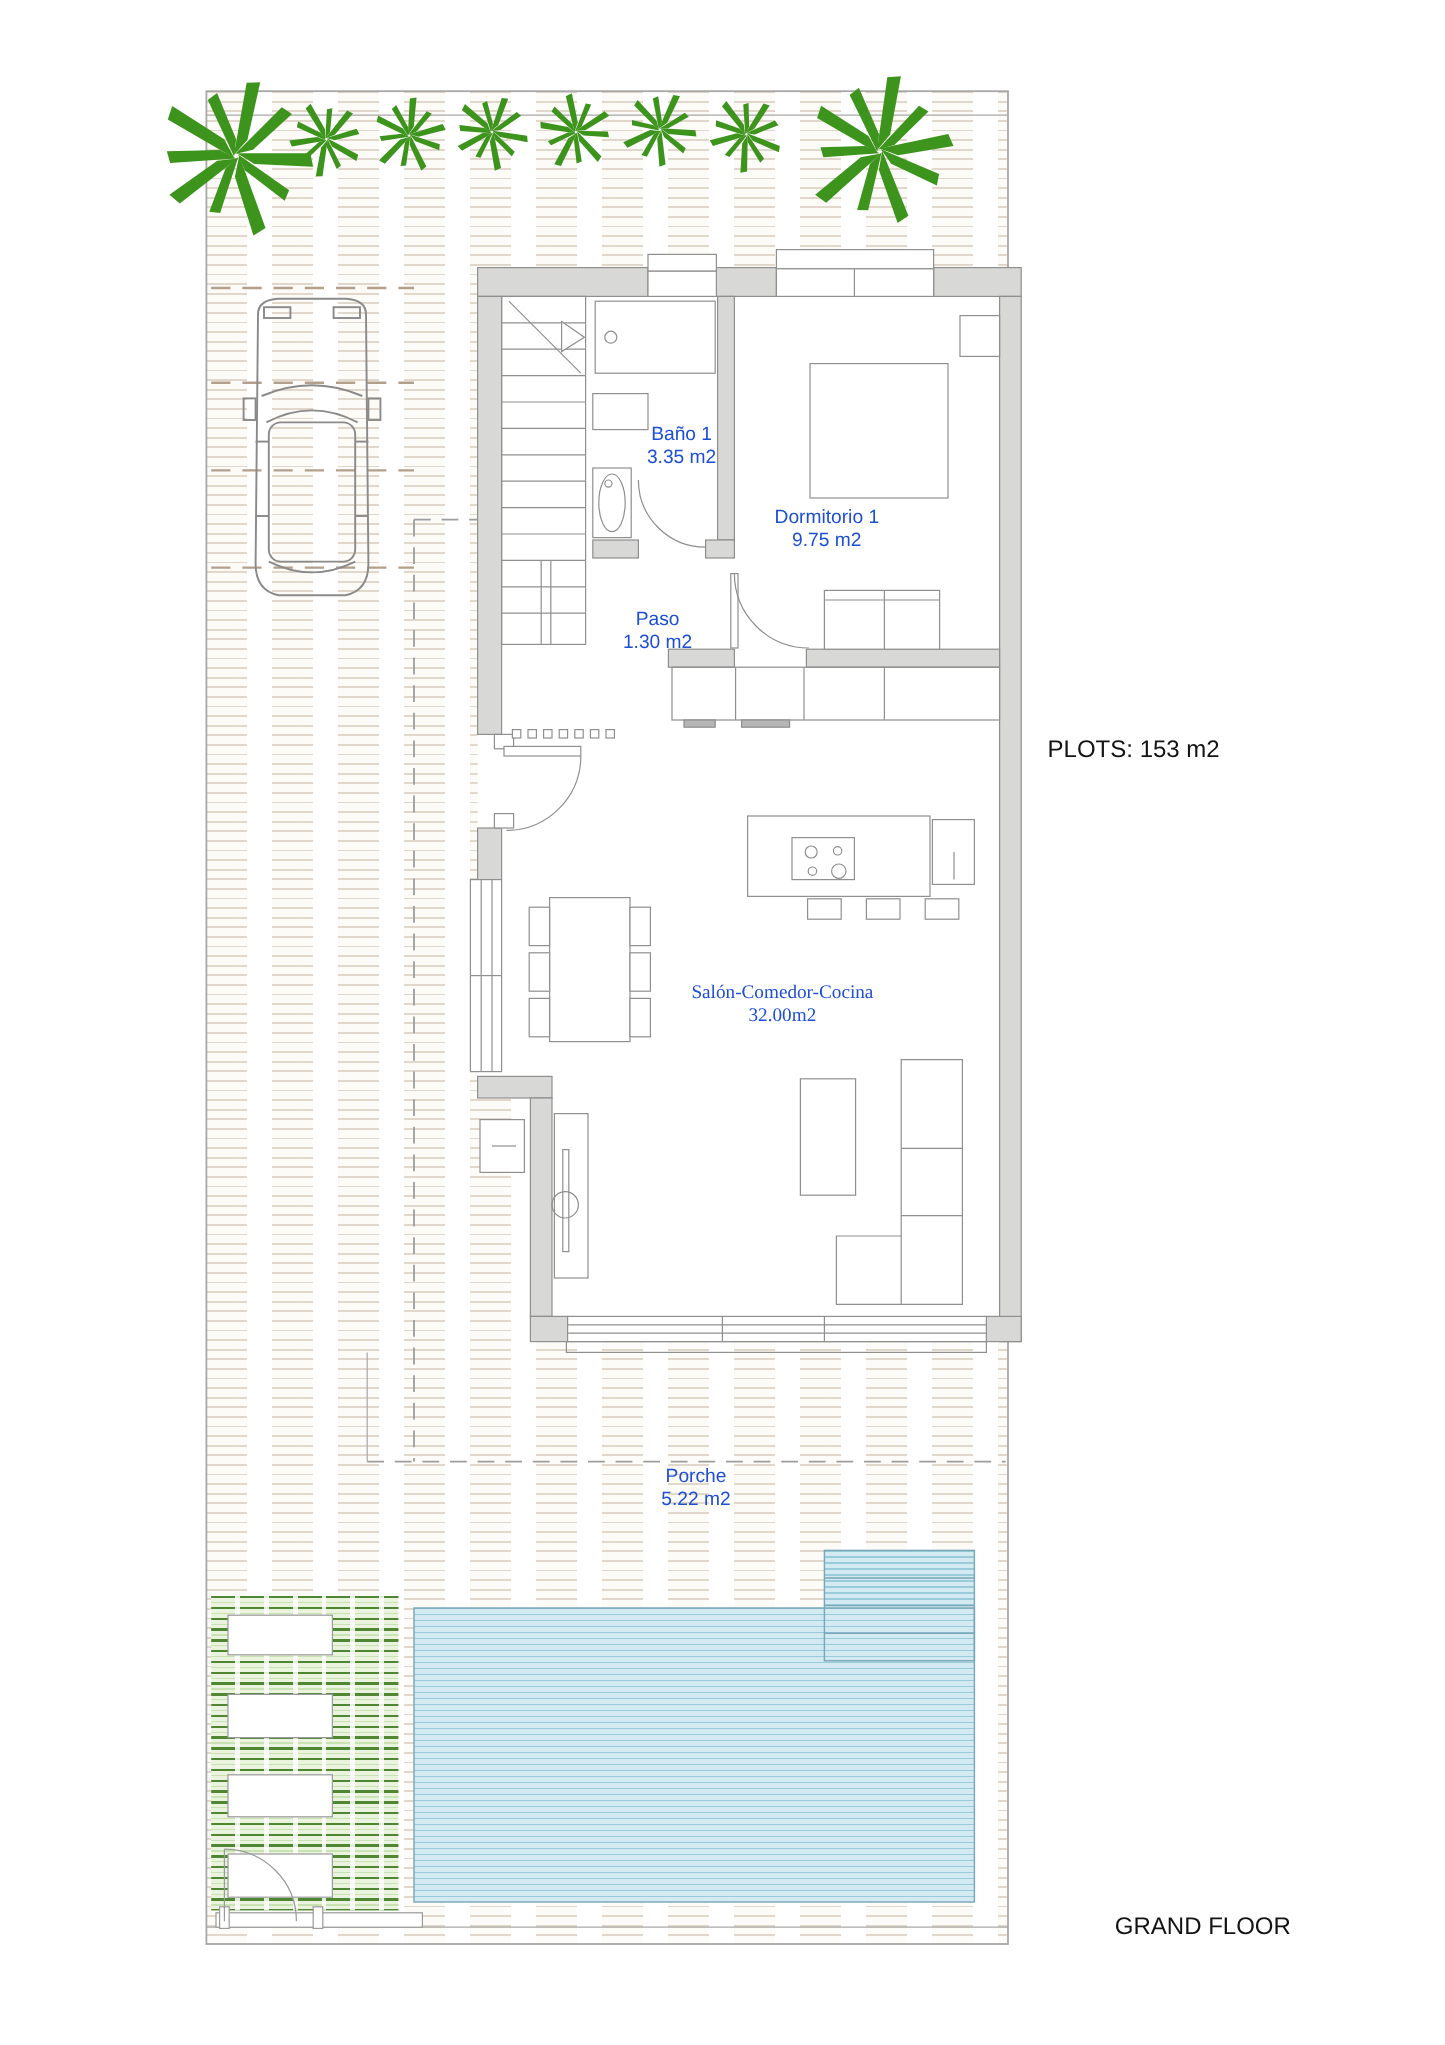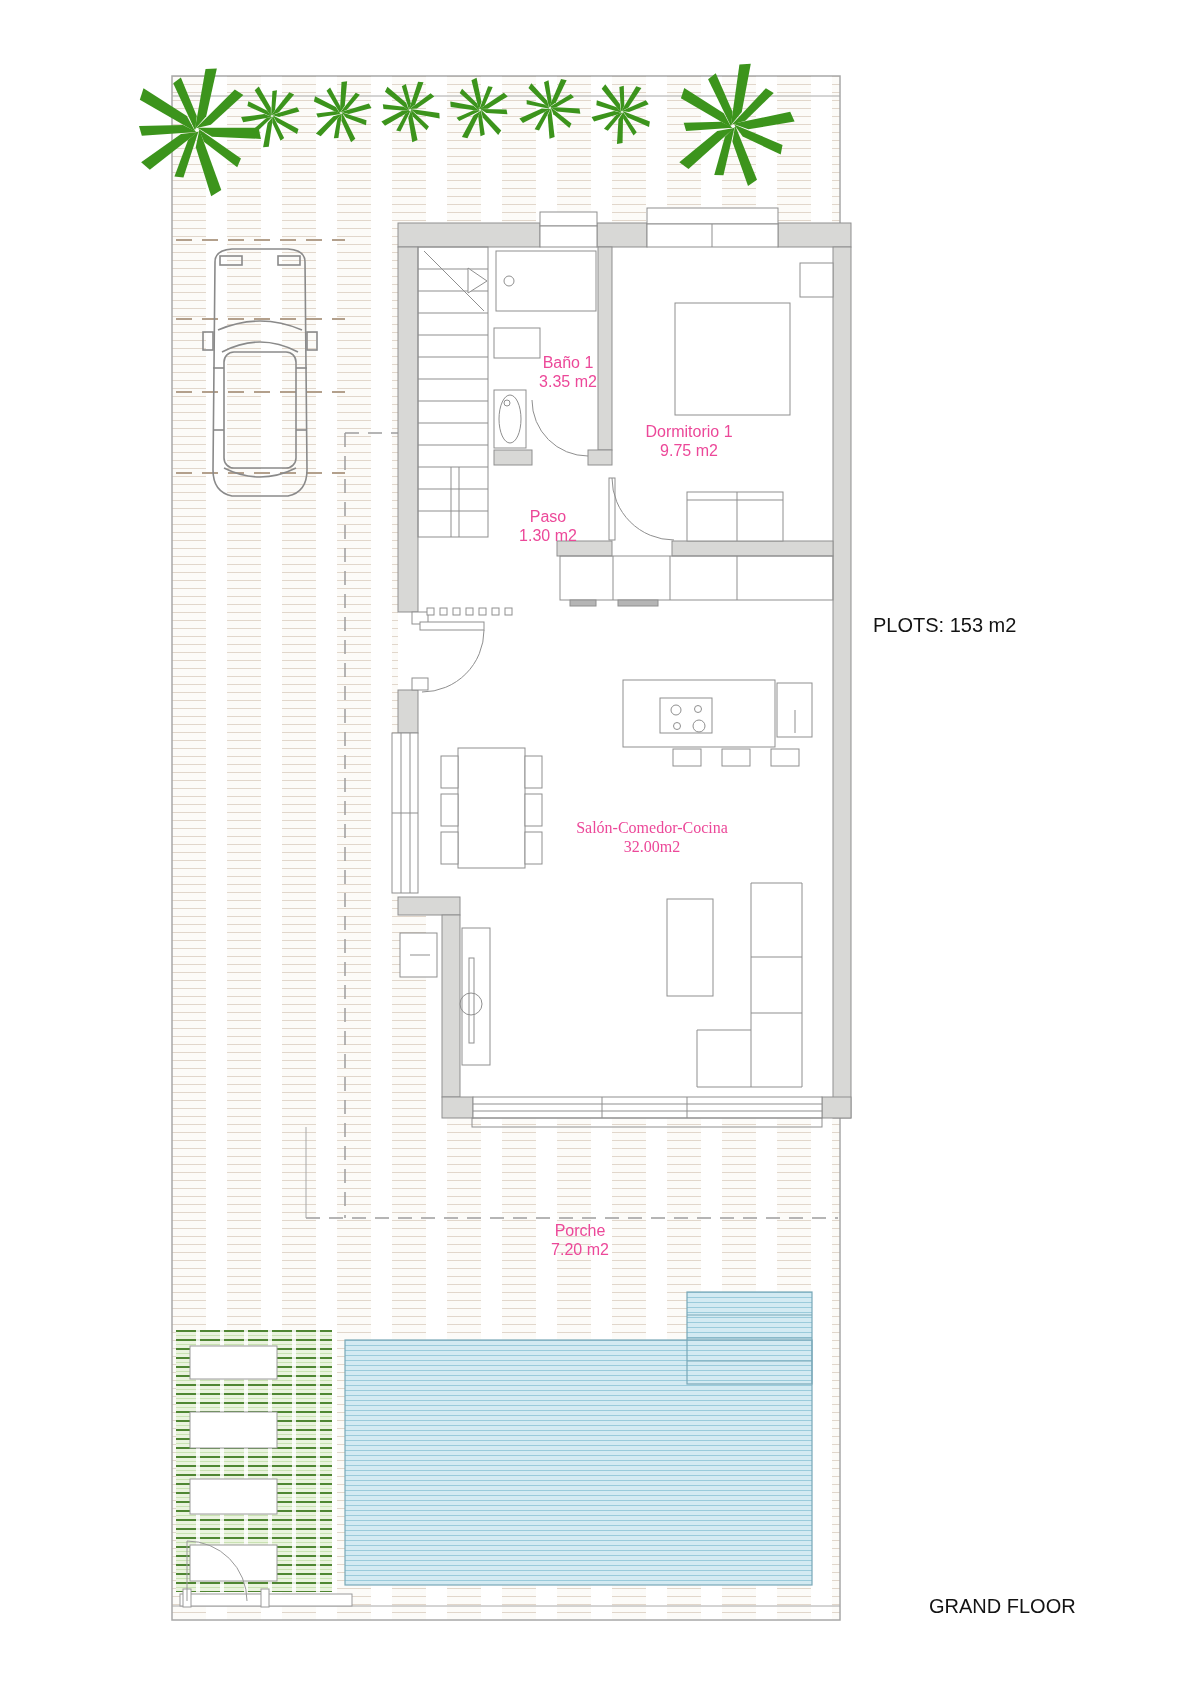--- a/index.html
+++ b/index.html
@@ -18,21 +18,21 @@
     background-image:
       repeating-linear-gradient(90deg, rgba(255,255,255,0) 0 20px, rgba(255,255,255,.85) 20px 24px),
       repeating-linear-gradient(180deg, #4f8632 0 2px, rgba(255,255,255,0) 2px 5px, #c9e2b2 5px 6px, rgba(255,255,255,0) 6px 9px);}
   
   .pool,.pool-steps{background-color:#d3eaf2;
     background-image:repeating-linear-gradient(180deg,#9acbdb 0 1px, rgba(0,0,0,0) 1px 5px);}
   .pool{left:345px;top:1340px;width:467px;height:245px;}
   .pool-steps{left:687px;top:1292px;width:125px;height:92px;}
   svg.overlay{position:absolute;left:0;top:0;}
   .room-label{position:absolute;transform:translateX(-50%);text-align:center;
-    font-size:16px;line-height:19px;color:#ec4899;white-space:nowrap;}
+    font-size:16px;line-height:19px;color:#1d4ed8;white-space:nowrap;}
   .big-label{position:absolute;font-size:20px;line-height:34px;color:#131313;white-space:nowrap;}
   .watermark{position:absolute;transform:translateX(-50%);font-size:31px;letter-spacing:2px;
     color:#dadada;white-space:nowrap;}
 </style>
 </head>
 <body>
 
 <div class="canvas">
 
   <div class="abs plot"></div>
@@ -305,21 +305,21 @@
   <div class="room-label" style="left:548px;top:481px;margin-top:26px;">
     <div>Paso</div>
     <div>1.30 m2</div>
   </div>
   <div class="room-label" style="left:652px;top:818px;font-family:Liberation Serif, serif;">
     <div>Salón-Comedor-Cocina</div>
     <div>32.00m2</div>
   </div>
   <div class="room-label" style="left:580px;top:1221px;">
     <div>Porche</div>
-    <div>7.20 m2</div>
+    <div>5.22 m2</div>
   </div>
 
   <div class="big-label" style="left:873px;top:608px;">PLOTS: 153 m2</div>
   <div class="big-label" style="left:873px;top:682px;">
   </div>
   <div class="big-label" style="left:895px;top:1589px;margin-left:34px;">GRAND FLOOR</div>
 
 </div>
 
 </body></html>

